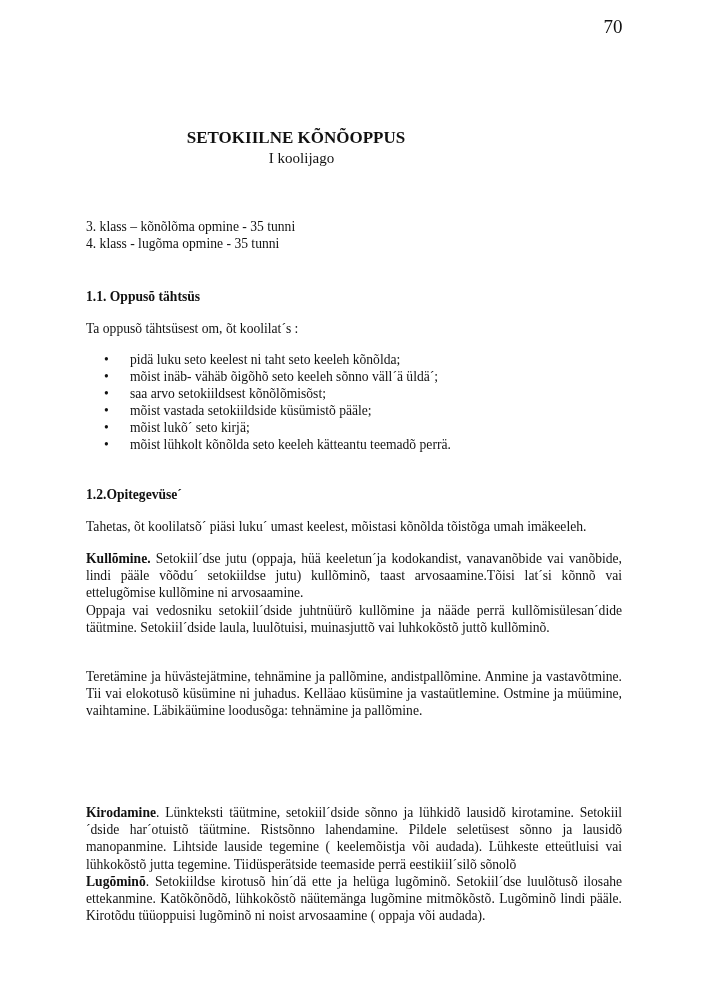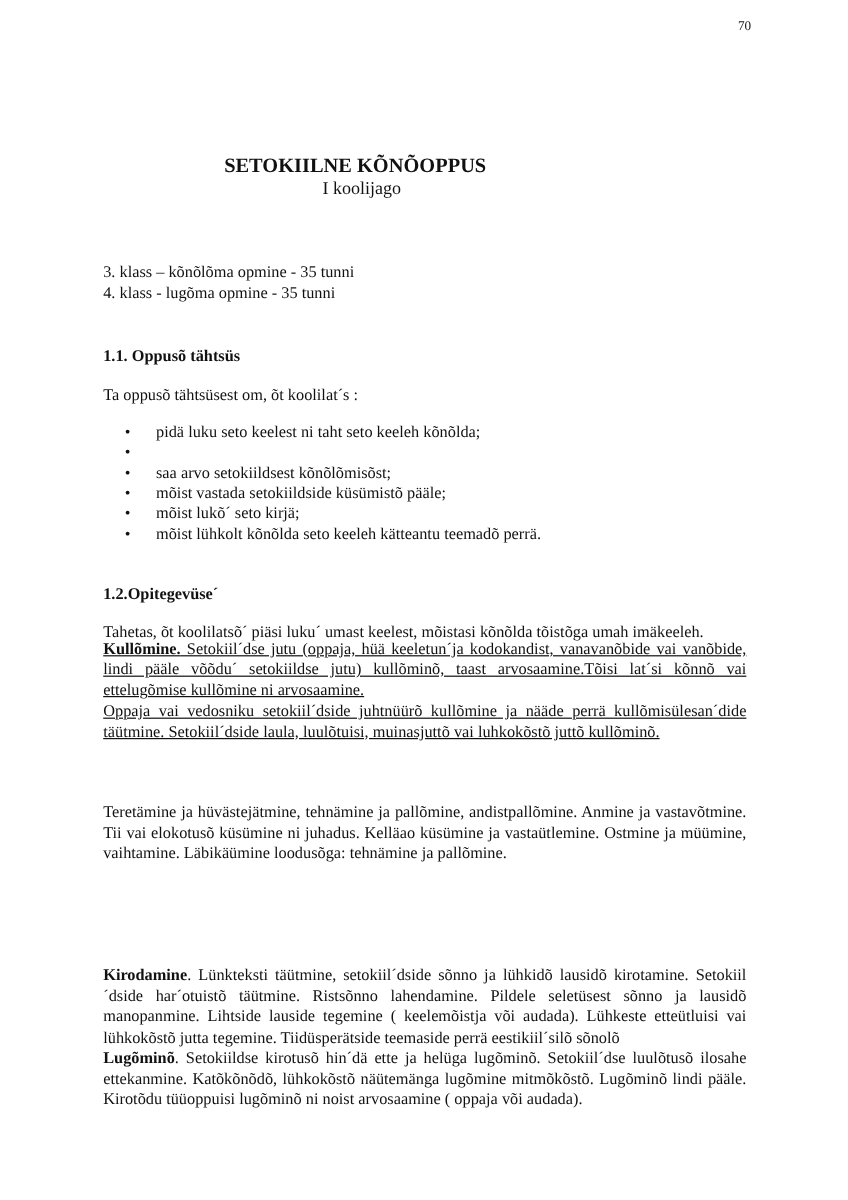--- a/index.html
+++ b/index.html
@@ -1,19 +1,19 @@
 <!DOCTYPE html>
 <html><head>
 <meta charset="utf-8">
 <style>
   html, body { margin:0; padding:0; background:#ffffff; }
   body { width:707px; height:1000px; position:relative; overflow:hidden;
          font-family:"Liberation Serif", "DejaVu Serif", serif; color:#111; font-size:13.6px; }
   .abs { position:absolute; }
-  .pagenum { top:16px; left:600px; width:26px; text-align:right; font-size:11px; }
+  .pagenum { top:16px; left:600px; width:26px; text-align:center; font-size:19px; }
   .title { top:128px; left:0; width:592px; text-align:center; font-weight:bold; font-size:17px; }
   .subtitle { top:150px; left:0; width:603px; text-align:center; font-size:15px; }
   .line { left:86px; white-space:nowrap; line-height:17px; }
   .h { font-weight:bold; }
   .bullets { left:104px; top:351px; margin:0; padding:0; list-style:none; }
   .bullets li { position:relative; padding-left:26px; line-height:17px; height:17px; white-space:nowrap; }
   .bullets li .dot { position:absolute; left:0; top:0; }
   .para { left:86px; width:536px; text-align:justify; line-height:17.2px; }
   .para p { margin:0; }
   .para b { font-weight:bold; }
@@ -27,31 +27,31 @@
 <div class="abs subtitle">I koolijago</div>
 
 <div class="abs line" style="top:218px;">3. klass – kõnõlõma opmine - 35 tunni</div>
 <div class="abs line" style="top:235px;">4. klass - lugõma opmine - 35 tunni</div>
 
 <div class="abs line h" style="top:288px;">1.1. Oppusõ tähtsüs</div>
 <div class="abs line" style="top:320px;">Ta oppusõ tähtsüsest om, õt koolilat´s :</div>
 
 <ul class="abs bullets">
   <li><span class="dot">•</span><span>pidä luku seto keelest ni taht seto keeleh kõnõlda;</span></li>
-  <li><span class="dot">•</span></li>
+  <li><span class="dot">•</span><span>mõist inäb- vähäb õigõhõ seto keeleh sõnno väll´ä üldä´;</span></li>
   <li><span class="dot">•</span><span>saa arvo setokiildsest kõnõlõmisõst;</span></li>
   <li><span class="dot">•</span><span>mõist vastada setokiildside küsümistõ pääle;</span></li>
   <li><span class="dot">•</span><span>mõist lukõ´ seto kirjä;</span></li>
   <li><span class="dot">•</span><span>mõist lühkolt kõnõlda seto keeleh kätteantu teemadõ perrä.</span></li>
 </ul>
 
 <div class="abs line h" style="top:486px;">1.2.Opitegevüse´</div>
 <div class="abs line" style="top:518px;">Tahetas, õt koolilatsõ´ piäsi luku´ umast keelest, mõistasi kõnõlda tõistõga umah imäkeeleh.</div>
 
-<div class="abs para" style="top:532px;text-decoration:underline;">
+<div class="abs para" style="top:550px;">
   <p><b>Kullõmine.</b><span> Setokiil´dse jutu (oppaja, hüä keeletun´ja kodokandist, vanavanõbide vai vanõbide, lindi pääle võõdu´ setokiildse jutu) kullõminõ, taast arvosaamine.Tõisi lat´si kõnnõ vai ettelugõmise kullõmine ni arvosaamine.</span></p>
   <p> Oppaja vai vedosniku setokiil´dside juhtnüürõ kullõmine ja nääde perrä kullõmisülesan´dide täütmine. Setokiil´dside laula, luulõtuisi, muinasjuttõ vai luhkokõstõ juttõ kullõminõ.</p>
 </div>
 
 <div class="abs para" style="top:668px;">
   <p> Teretämine ja hüvästejätmine, tehnämine ja pallõmine, andistpallõmine. Anmine ja vastavõtmine. Tii vai elokotusõ küsümine ni juhadus. Kelläao küsümine ja vastaütlemine. Ostmine ja müümine, vaihtamine. Läbikäümine loodusõga: tehnämine ja pallõmine.</p>
 </div>
 
 <div class="abs para" style="top:804px;">
   <p><b>Kirodamine</b><span>. Lünkteksti täütmine, setokiil´dside sõnno ja lühkidõ lausidõ kirotamine. Setokiil´dside har´otuistõ täütmine. Ristsõnno lahendamine. Pildele seletüsest sõnno ja lausidõ manopanmine. Lihtside lauside tegemine ( keelemõistja või audada). Lühkeste etteütluisi vai lühkokõstõ jutta tegemine. Tiidüsperätside teemaside perrä eestikiil´silõ sõnolõ</span></p>

